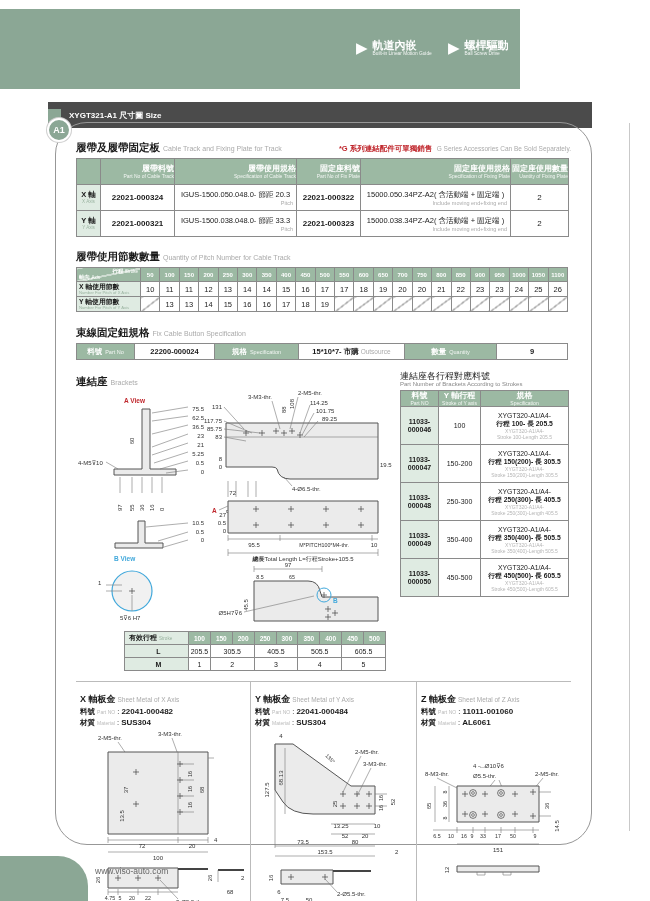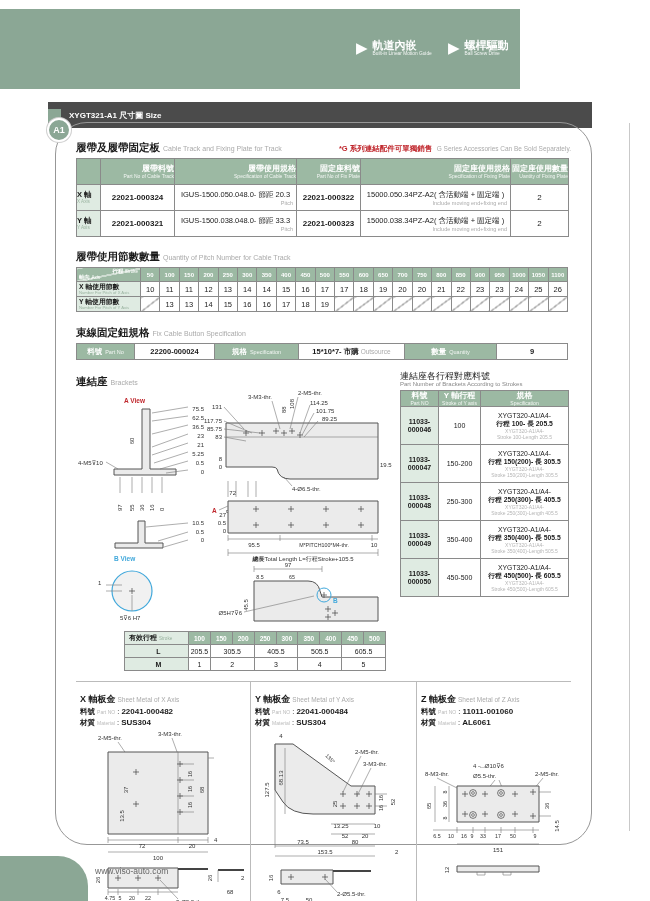--- a/index.html
+++ b/index.html
@@ -23,21 +23,21 @@
 .st-en{font-size:7px;color:#aaa;font-weight:normal;margin-left:3px}
 .note-red{font-size:7.5px;color:#C0272D;font-weight:bold}
 .note-gray{font-size:6.5px;color:#aaa;font-weight:normal}
 table{border-collapse:collapse}
 td,th{border:1px solid #8a8a8a;vertical-align:middle}
 .ghead{background:#9CB9A3;color:#fff;text-align:right}
 .ghead .zh{font-size:8px;font-weight:bold;display:block;line-height:9px}
 .ghead .en{font-size:5px;font-weight:normal;display:block;opacity:.88;line-height:6px}
 .t1{width:492px;margin-top:3px;table-layout:fixed}
 .t1 td{height:26px}
-.axis{background:#DFEBE2;}
+.axis{background:#DFEBE2;text-align:center}
 .axis .zh{font-size:7.5px;font-weight:bold;display:block;line-height:8px}
 .axis .en{font-size:4.6px;color:#9ab3a0;display:block;line-height:5px}
 .pn{font-size:8px;text-align:center;font-weight:600}
 .spec{font-size:7.5px;padding:1px 3px;text-align:center}
 .spec .sub{display:block;font-size:5.5px;color:#aaa;text-align:right;line-height:6px}
 .qty{font-size:8px;text-align:center}
 .t2{width:492px;margin-top:3px;table-layout:fixed;font-size:7.5px}
 .t2 .ph{background:#9CB9A3;color:#fff;font-size:6px;text-align:center;height:14px;font-weight:bold;padding:0}
 .t2 .corner{position:relative;background:#9CB9A3;background-image:linear-gradient(to bottom right,transparent 48%,#fff 48%,#fff 52%,transparent 52%);height:14px}
 .t2 .corner .a{position:absolute;right:2px;top:0;color:#fff;font-size:5.5px;font-weight:bold}

